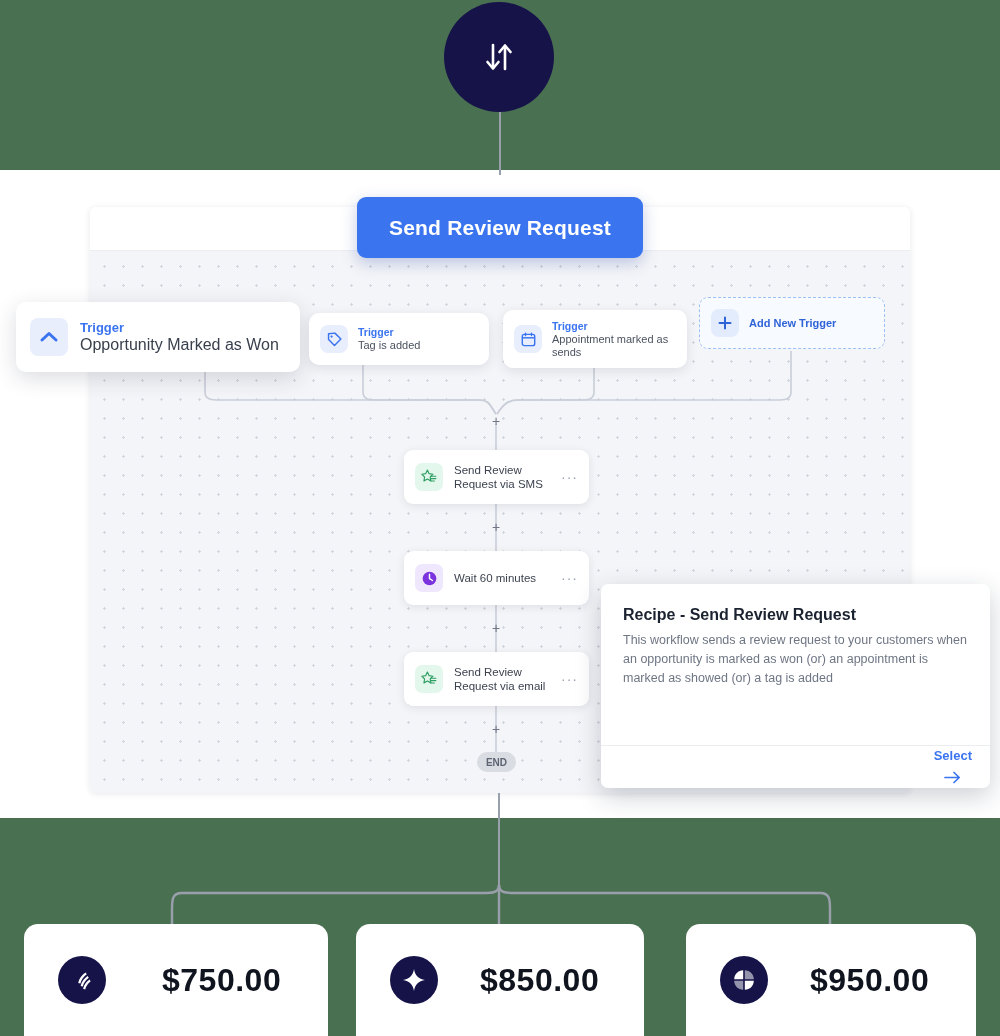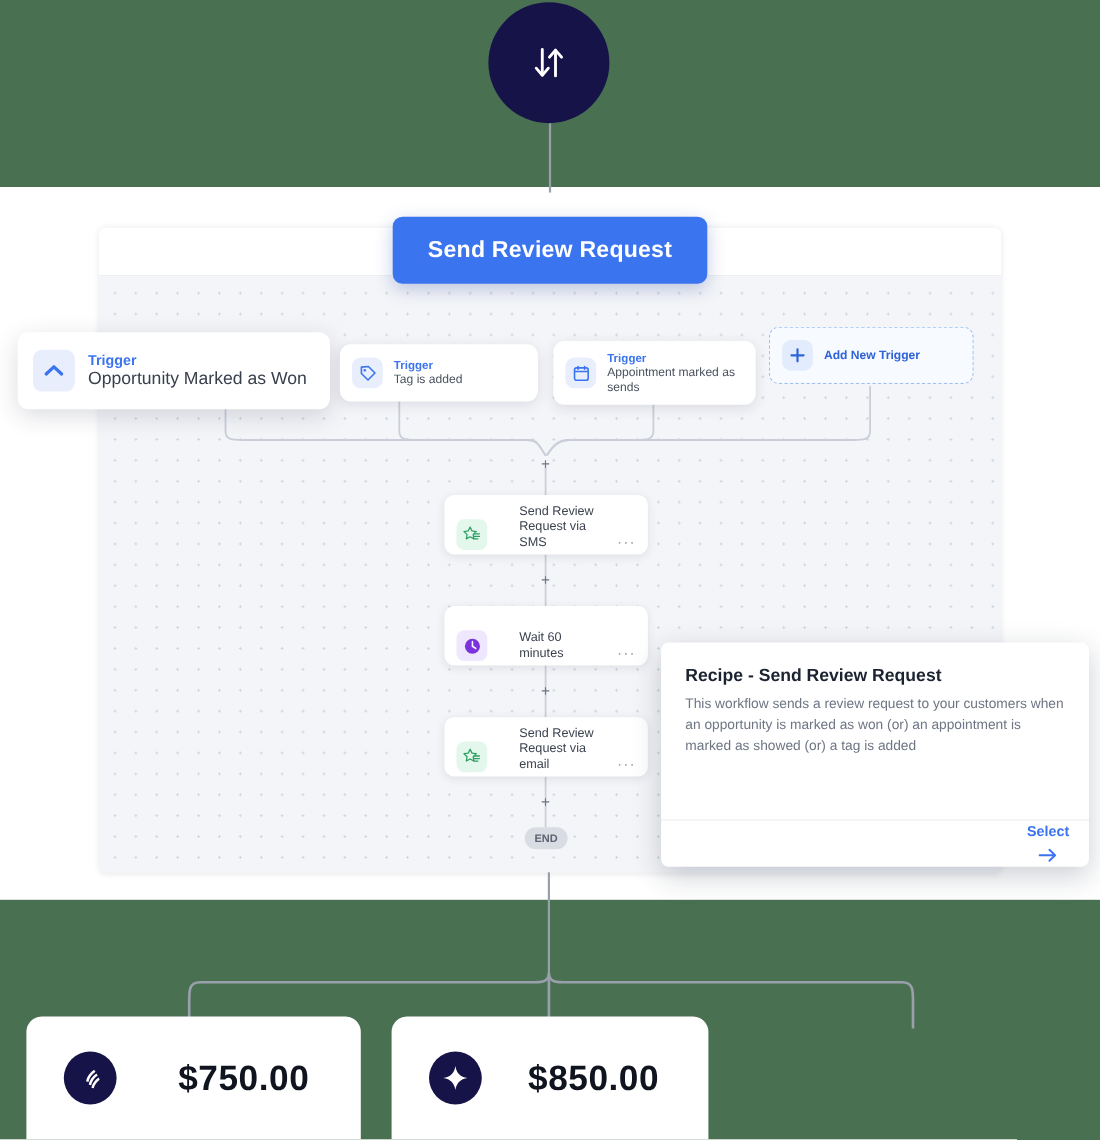--- a/index.html
+++ b/index.html
@@ -141,24 +141,23 @@
   }
   .add-trig .trig-icon { width: 28px; height: 28px; margin-right: 10px; background:#e3ecfd; }
   .add-trig-label { color:#2f63d8; font-size: 11px; font-weight: bold; }
 
   
   .act {
     position: absolute;
     background: #ffffff;
     border-radius: 9px;
     box-shadow: 0 2px 9px rgba(30,40,70,.10);
-    display: flex; align-items: flex-end;
+    display: flex; align-items: center;
     padding: 4px 11px;
     z-index: 18;
-    gap: 18px;
   }
   .act-icon {
     flex: 0 0 auto; width: 28px; height: 28px;
     border-radius: 7px;
     display: flex; align-items: center; justify-content: center;
     margin-right: 11px;
   }
   .act-icon.green { background: #e4f7ec; }
   .act-icon.purple { background: #efe7fd; }
   .act-label {
@@ -420,14 +419,27 @@
 
   <div class="price price-2">
     <span class="price-icon">
       <svg width="30" height="30" viewBox="0 0 30 30">
         <path d="M15 4 C15.9 10.4 19.6 14.1 26 15 C19.6 15.9 15.9 19.6 15 26 C14.1 19.6 10.4 15.9 4 15 C10.4 14.1 14.1 10.4 15 4 Z" fill="#ffffff"></path>
       </svg>
     </span>
     <span class="price-amt">$850.00</span>
   </div>
 
+  <div class="price price-3">
+    <span class="price-icon">
+      <svg width="30" height="30" viewBox="0 0 30 30">
+        <g fill="#ffffff">
+          <path d="M14.2 5.2 L14.2 14.2 L5.2 14.2 C5.2 9.2 9.2 5.2 14.2 5.2 Z"></path>
+          <path d="M15.8 15.8 L15.8 24.8 C20.8 24.8 24.8 20.8 24.8 15.8 Z"></path>
+          <path d="M24.8 14.2 L15.8 14.2 L15.8 5.2 C20.8 5.2 24.8 9.2 24.8 14.2 Z" opacity="0.55"></path>
+          <path d="M5.2 15.8 L14.2 15.8 L14.2 24.8 C9.2 24.8 5.2 20.8 5.2 15.8 Z" opacity="0.55"></path>
+        </g>
+      </svg>
+    </span>
+    <span class="price-amt">$950.00</span>
+  </div>
 
 </div>
 
 </body></html>

